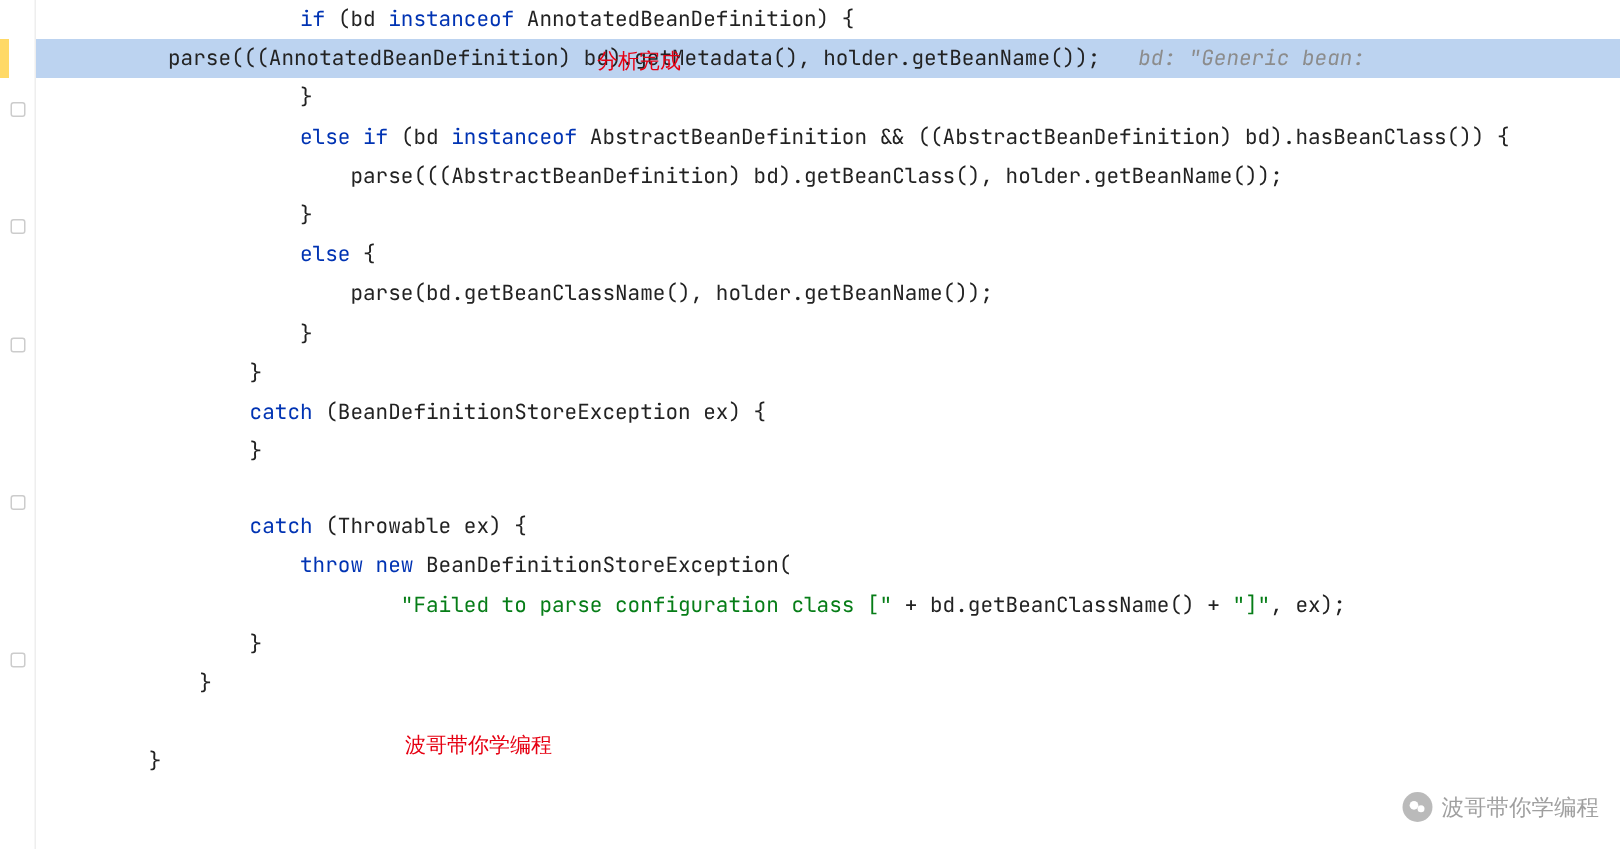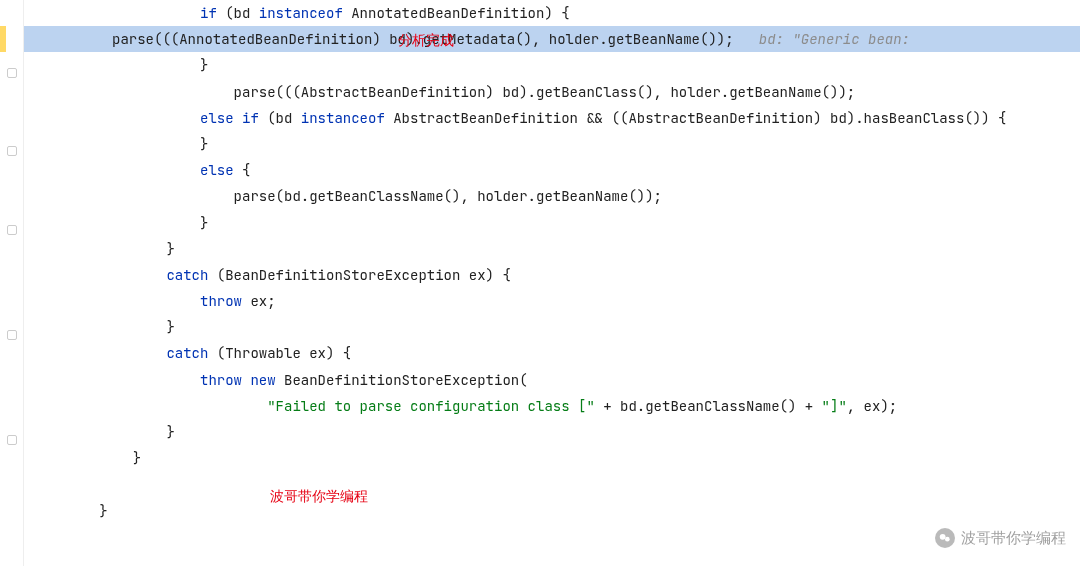--- a/index.html
+++ b/index.html
@@ -113,31 +113,30 @@
     <div class="gutter-marker" style="top:146px"></div>
     <div class="gutter-marker" style="top:225px"></div>
     <div class="gutter-marker" style="top:330px"></div>
     <div class="gutter-marker" style="top:435px"></div>
   </div>
   <div class="code-area" id="code-area">
     <div class="highlight-row" style="top:26.2px"></div>
   <div class="code-line" style="position: relative; z-index: 1; padding-left: 176px;"><span class="kw">if</span><span class="ident"> (bd </span><span class="kw">instanceof</span><span class="ident"> AnnotatedBeanDefinition) {</span></div>
       <div class="code-line" style="position: relative; z-index: 1; padding-left: 88px;"><span class="ident">parse(((AnnotatedBeanDefinition) bd).getMetadata(), holder.getBeanName());   </span><span class="comment">bd: "Generic bean:</span></div>
       <div class="code-line" style="position: relative; z-index: 1; padding-left: 176px;"><span class="ident">}</span></div>
+      <div class="code-line" style="position: relative; z-index: 1; padding-left: 176px;"><span class="kw">else if</span><span class="ident"> (bd </span><span class="kw">instanceof</span><span class="ident"> AbstractBeanDefinition &amp;&amp; ((AbstractBeanDefinition) bd).hasBeanClass()) {</span></div>
       <div class="code-line" style="position: relative; z-index: 1; padding-left: 209.6px;"><span class="ident">parse(((AbstractBeanDefinition) bd).getBeanClass(), holder.getBeanName());</span></div>
-      <div class="code-line" style="position: relative; z-index: 1; padding-left: 176px;"><span class="kw">else if</span><span class="ident"> (bd </span><span class="kw">instanceof</span><span class="ident"> AbstractBeanDefinition &amp;&amp; ((AbstractBeanDefinition) bd).hasBeanClass()) {</span></div>
       <div class="code-line" style="position: relative; z-index: 1; padding-left: 176px;"><span class="ident">}</span></div>
       <div class="code-line" style="position: relative; z-index: 1; padding-left: 176px;"><span class="kw">else</span><span class="ident"> {</span></div>
       <div class="code-line" style="position: relative; z-index: 1; padding-left: 209.6px;"><span class="ident">parse(bd.getBeanClassName(), holder.getBeanName());</span></div>
       <div class="code-line" style="position: relative; z-index: 1; padding-left: 176px;"><span class="ident">}</span></div>
       <div class="code-line" style="position: relative; z-index: 1; padding-left: 142.4px;"><span class="ident">}</span></div>
       <div class="code-line" style="position: relative; z-index: 1; padding-left: 142.4px;"><span class="kw">catch</span><span class="ident"> (BeanDefinitionStoreException ex) {</span></div>
-      <div class="code-line" style="position: relative; z-index: 1; padding-left: 176px;"><span class="kw">throw</span><span class="ident"> ex;</span></div>
       <div class="code-line" style="position: relative; z-index: 1; padding-left: 142.4px;"><span class="ident">}</span></div>
-      <div class="code-line" style="position: relative; z-index: 1; padding-left: 142.4px;"><span class="kw">catch</span><span class="ident"> (Throwable ex) {</span></div>
+      <div class="code-line" style="position: relative; z-index: 1; padding-left: 142.4px; margin-top: 24px;"><span class="kw">catch</span><span class="ident"> (Throwable ex) {</span></div>
       <div class="code-line" style="position: relative; z-index: 1; padding-left: 176px;"><span class="kw">throw new</span><span class="ident"> BeanDefinitionStoreException(</span></div>
       <div class="code-line" style="position: relative; z-index: 1; padding-left: 243.2px;"><span class="str">"Failed to parse configuration class ["</span><span class="ident"> + bd.getBeanClassName() + </span><span class="str">"]"</span><span class="ident">, ex);</span></div>
       <div class="code-line" style="position: relative; z-index: 1; padding-left: 142.4px;"><span class="ident">}</span></div>
       <div class="code-line" style="position: relative; z-index: 1; padding-left: 108.8px;"><span class="ident">}</span></div>
       <div class="code-line" style="position: relative; z-index: 1; padding-left: 8px;"></div>
       <div class="code-line" style="position: relative; z-index: 1; padding-left: 75.2px;"><span class="ident">}</span></div>
     </div>
 </div>
 
 <div class="annotation-red" style="top:32px; left:398px;">分析完成</div>

